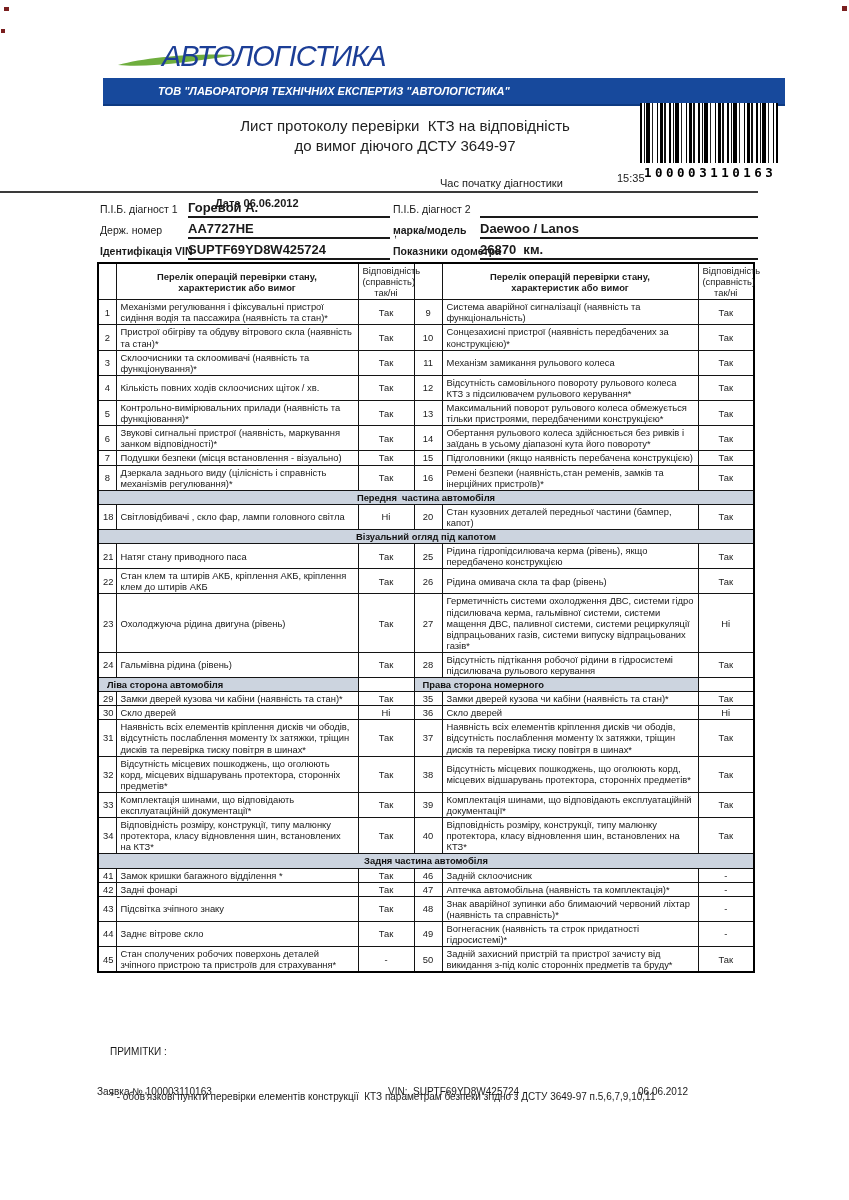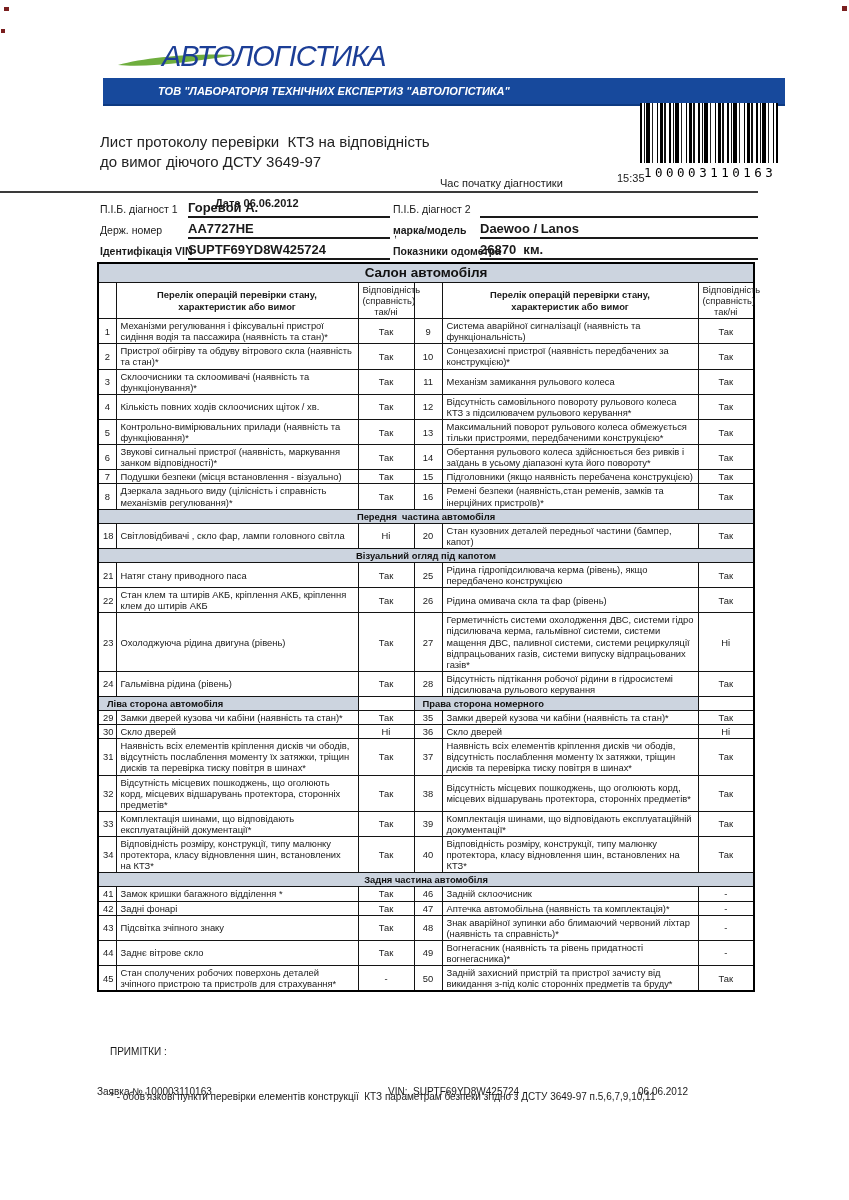--- a/index.html
+++ b/index.html
@@ -11,29 +11,29 @@
   .speck { position:absolute; background:#7a1f1f; }
 
   
   .logo-swoosh { position:absolute; left:118px; top:52px; }
   .logo { position:absolute; left:162px; top:40px; font-size:29px; font-weight:normal;
           font-style:italic; color:#1c3e96; letter-spacing:-1px; white-space:nowrap; }
   .orgbar { position:absolute; left:103px; top:78px; width:682px; height:26px;
             background:#17499c; border-bottom:2px solid #0e3a82; }
   .orgbar-text { display:block; color:#ffffff; font-style:italic; font-weight:bold;
                  font-size:11px; line-height:26px; padding-left:55px; white-space:pre-wrap; }
-  .doc-title { position:absolute; left:100px; top:132px; width:610px; text-align:left;
+  .doc-title { position:absolute; left:100px; top:116px; width:610px; text-align:center;
                font-size:15px; color:#222; white-space:pre-wrap; line-height:1.35; }
   .barcode { position:absolute; left:640px; top:103px; width:138px; height:60px;
              background:repeating-linear-gradient(90deg,
                #000 0 2px, #fff 2px 4px, #111 4px 5px, #fff 5px 6px,
                #000 6px 10px, #fff 10px 12px, #222 12px 13px, #fff 13px 17px,
                #000 17px 18px, #fff 18px 20px, #000 20px 23px, #fff 23px 24px,
                #111 24px 26px, #fff 26px 29px); }
-  .barcode-num { position:absolute; left:644px; top:165px; width:140px; font-weight:normal;
+  .barcode-num { position:absolute; left:644px; top:165px; width:140px; font-weight:bold;
                  font-size:12.5px; letter-spacing:3.5px; white-space:nowrap;
                  font-family:"DejaVu Sans Mono", monospace; color:#000; }
   .date-line { position:absolute; top:177px; font-size:11px; white-space:pre-wrap; }
   .dl-date { left:215px; }
   .dl-time-label { left:440px; }
   .dl-time-val { left:617px; top:172px; }
   .top-rule { position:absolute; left:0; top:191px; width:758px; height:2px; background:#3a3a3a; }
 
   
   .form-row { position:absolute; font-size:10.5px; }
@@ -125,23 +125,20 @@
       <colgroup>
         <col style="width:18px">
           <col style="width:242px">
           <col style="width:56px">
         <col style="width:28px">
           <col style="width:256px">
           <col style="width:56px">
       </colgroup>
       <tbody id="protocol-body">
           <tr>
-            <td class="secbar big" colspan="6">Салон автомобіля</td>
-          </tr>
-          <tr>
             <td class="numh"></td>
             <td class="oph">Перелік операцій перевірки стану,
 характеристик або вимог</td>
             <td class="resph">Відповідність
 (справність)
 так/ні</td>
             <td class="numh"></td>
             <td class="oph">Перелік операцій перевірки стану,
 характеристик або вимог</td>
             <td class="resph">Відповідність
@@ -337,21 +334,21 @@
             <td class="resp">Так</td>
             <td class="num">48</td>
             <td class="item">Знак аварійної зупинки або блимаючий червоний ліхтар (наявність та справність)*</td>
             <td class="resp">-</td>
           </tr>
           <tr>
             <td class="num">44</td>
             <td class="item">Заднє вітрове скло</td>
             <td class="resp">Так</td>
             <td class="num">49</td>
-            <td class="item">Вогнегасник (наявність та рівень придатності вогнегасника)*</td>
+            <td class="item">Вогнегасник (наявність та строк придатності гідросистемі)*</td>
             <td class="resp">-</td>
           </tr>
           <tr>
             <td class="num">45</td>
             <td class="item">Стан сполучених робочих поверхонь деталей зчіпного пристрою та пристроїв для страхування*</td>
             <td class="resp">-</td>
             <td class="num">50</td>
             <td class="item">Задній захисний пристрій та пристрої зачисту від викидання з-під коліс сторонніх предметів та бруду*</td>
             <td class="resp">Так</td>
           </tr>

